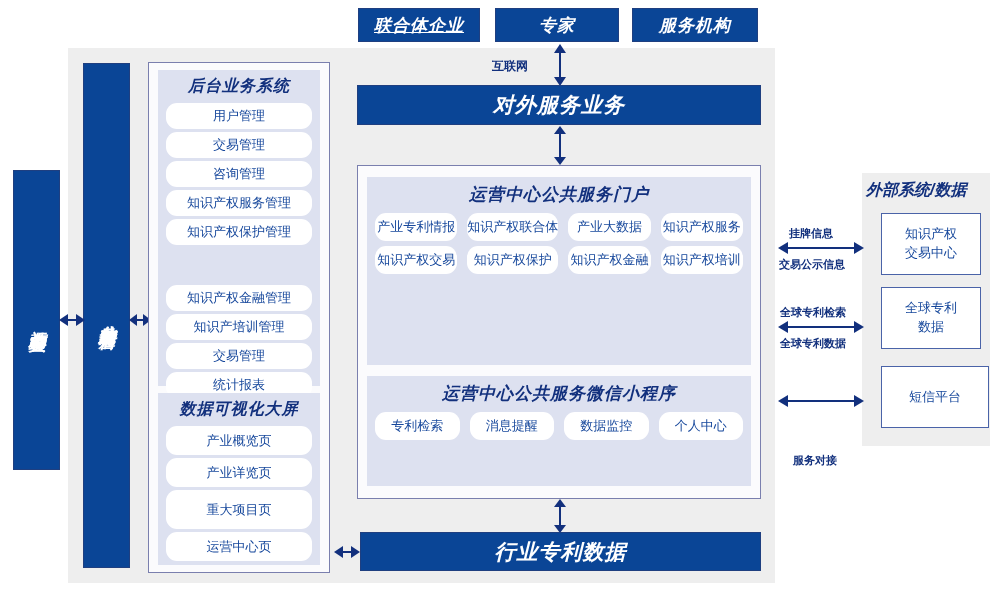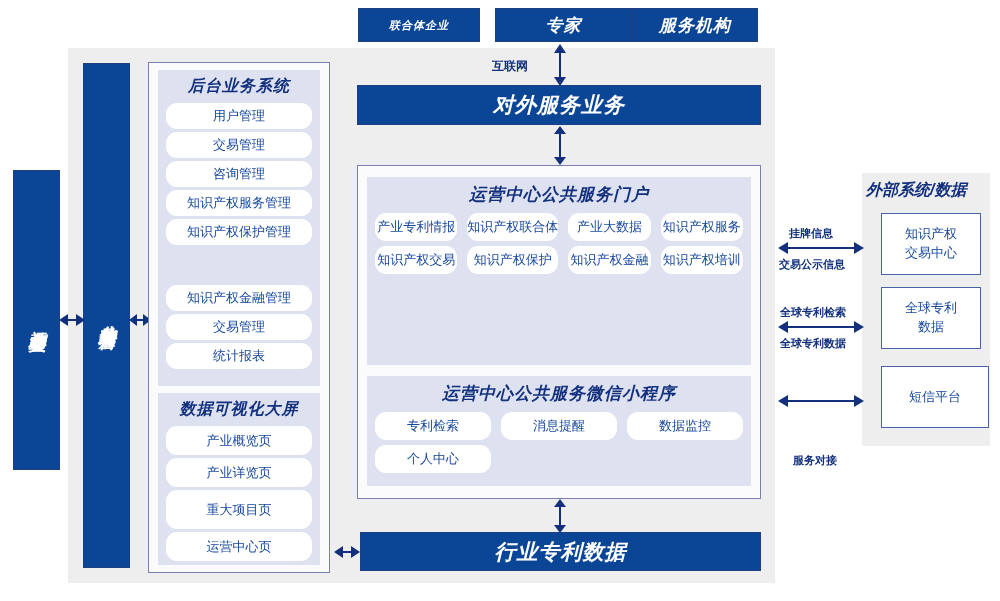--- a/index.html
+++ b/index.html
@@ -98,22 +98,22 @@
     line-height: 1.45;
     display: flex; align-items: center; justify-content: center;
     text-align: center;
   }
 </style>
 </head>
 <body>
 
 <div id="root">
 
-  <div class="blue-box" style="left:358px; top:8px; width:122px; height:34px; font-size:11px;">联合体企业</div>
-  <div class="blue-box" style="left:495px; top:8px; width:137px; height:34px; font-size:17px;">专家</div>
+  <div class="blue-box" style="left:358px; top:8px; width:122px; height:34px; font-size:17px;text-decoration:underline;">联合体企业</div>
+  <div class="blue-box" style="left:495px; top:8px; width:124px; height:34px; font-size:17px;">专家</div>
   <div class="blue-box" style="left:632px; top:8px; width:126px; height:34px; font-size:17px;">服务机构</div>
 
   <div class="gray-panel" style="left:68px; top:48px; width:707px; height:535px;"></div>
 
   <div class="conn-label" style="left:492px; top:58px; font-size:12px;">互联网</div>
   <div class="arrow-v" style="left:550px; top:44px;">
     <svg width="20" height="42" viewBox="0 0 20 42">
       <line x1="10" y1="6" x2="10" y2="36" stroke="#12307d" stroke-width="2"></line>
       <polygon points="10,0 4,9 16,9" fill="#12307d"></polygon>
       <polygon points="10,42 4,33 16,33" fill="#12307d"></polygon>
@@ -153,20 +153,21 @@
   <div class="outline-panel" style="left:148px; top:62px; width:182px; height:511px;"></div>
 
   <div class="group-block" style="left:158px; top:70px; width:162px; height:316px;">
     <div class="group-title" style="font-size:16px; margin-bottom:6px;">后台业务系统</div>
     <div class="cell" style="height:26px; font-size:13px; margin-bottom:3px;">用户管理</div>
     <div class="cell" style="height:26px; font-size:13px; margin-bottom:3px;">交易管理</div>
     <div class="cell" style="height:26px; font-size:13px; margin-bottom:3px;">咨询管理</div>
     <div class="cell" style="height:26px; font-size:13px; margin-bottom:3px;">知识产权服务管理</div>
     <div class="cell" style="height:26px; font-size:13px; margin-bottom:3px;">知识产权保护管理</div>
     <div class="cell" style="height:26px; font-size:13px; margin-bottom:3px;margin-top:40px;">知识产权金融管理</div>
+    <div class="cell" style="height:26px; font-size:13px; margin-bottom:3px;">知识产培训管理</div>
     <div class="cell" style="height:26px; font-size:13px; margin-bottom:3px;">交易管理</div>
     <div class="cell" style="height:26px; font-size:13px;">统计报表</div>
   </div>
 
   <div class="group-block" style="left:158px; top:393px; width:162px; height:172px;">
     <div class="group-title" style="font-size:16px; margin-bottom:6px;">数据可视化大屏</div>
     <div class="cell" style="height:29px; font-size:13px; margin-bottom:3px;">产业概览页</div>
     <div class="cell" style="height:29px; font-size:13px; margin-bottom:3px;">产业详览页</div>
     <div class="cell" style="height:39px; font-size:13px; margin-bottom:3px;">重大项目页</div>
     <div class="cell" style="height:29px; font-size:13px;">运营中心页</div>
@@ -183,21 +184,21 @@
       <div class="cell" style="height:28px; font-size:13px;">知识产权服务</div>
       <div class="cell" style="height:28px; font-size:13px;">知识产权交易</div>
       <div class="cell" style="height:28px; font-size:13px;">知识产权保护</div>
       <div class="cell" style="height:28px; font-size:13px;">知识产权金融</div>
       <div class="cell" style="height:28px; font-size:13px;">知识产权培训</div>
     </div>
   </div>
 
   <div class="group-block" style="left:367px; top:376px; width:384px; height:110px;">
     <div class="group-title" style="font-size:17px; margin-bottom:7px;">运营中心公共服务微信小程序</div>
-    <div style="display:grid; grid-template-columns:1fr 1fr 1fr; gap:5px 10px;">
+    <div style="display:grid; grid-template-columns:1fr 1fr 1fr 1fr; gap:5px 10px;">
       <div class="cell" style="height:28px; font-size:13px;">专利检索</div>
       <div class="cell" style="height:28px; font-size:13px;">消息提醒</div>
       <div class="cell" style="height:28px; font-size:13px;">数据监控</div>
       <div class="cell" style="height:28px; font-size:13px;">个人中心</div>
     </div>
   </div>
 
   <div class="arrow-v" style="left:550px; top:499px;">
     <svg width="20" height="34" viewBox="0 0 20 34">
       <line x1="10" y1="5" x2="10" y2="29" stroke="#12307d" stroke-width="2"></line>

